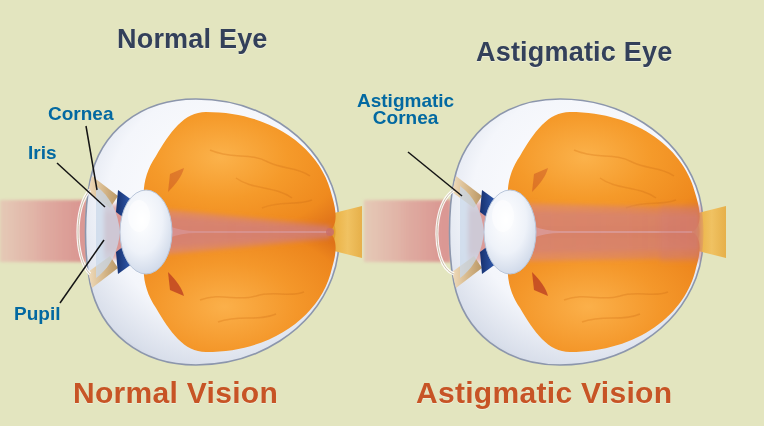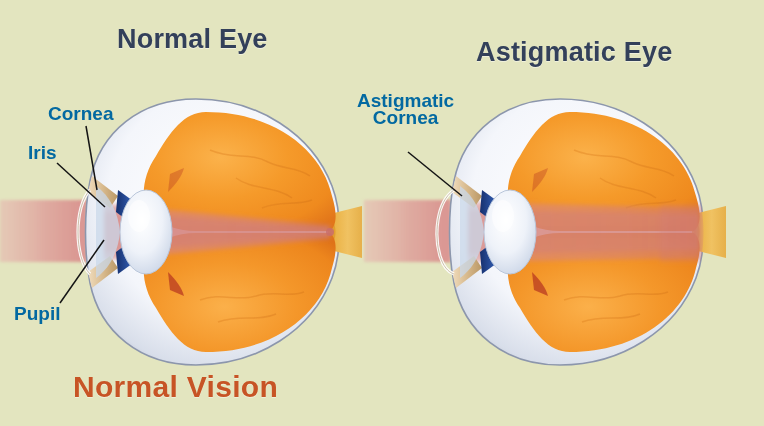--- a/index.html
+++ b/index.html
@@ -25,20 +25,21 @@
   #title-astig{left:476px;top:24px;margin-top:13px;}
 
   .caption{
     position:absolute;
     color:#c75425;
     font-size:30px;
     font-weight:bold;
     white-space:nowrap;
     letter-spacing:.3px;
     text-shadow:0 1px 0 rgba(255,255,255,.4);
+    margin-top:6px;
   }
   #caption-normal{left:73px;top:370px;}
   #caption-astig{left:416px;top:370px;}
 
   .anno{
     position:absolute;
     color:#0369a1;
     font-size:19px;
     font-weight:bold;
     white-space:nowrap;
@@ -315,14 +316,15 @@
 
   <div class="anno" id="label-pupil">Pupil</div>
 
   <div class="anno" id="label-astig-cornea">
     <div>Astigmatic</div>
     <div>Cornea</div>
   </div>
 
   <div class="caption" id="caption-normal">Normal Vision</div>
 
+  <div class="caption" id="caption-astig">Astigmatic Vision</div>
 
 </div>
 
 </body></html>

